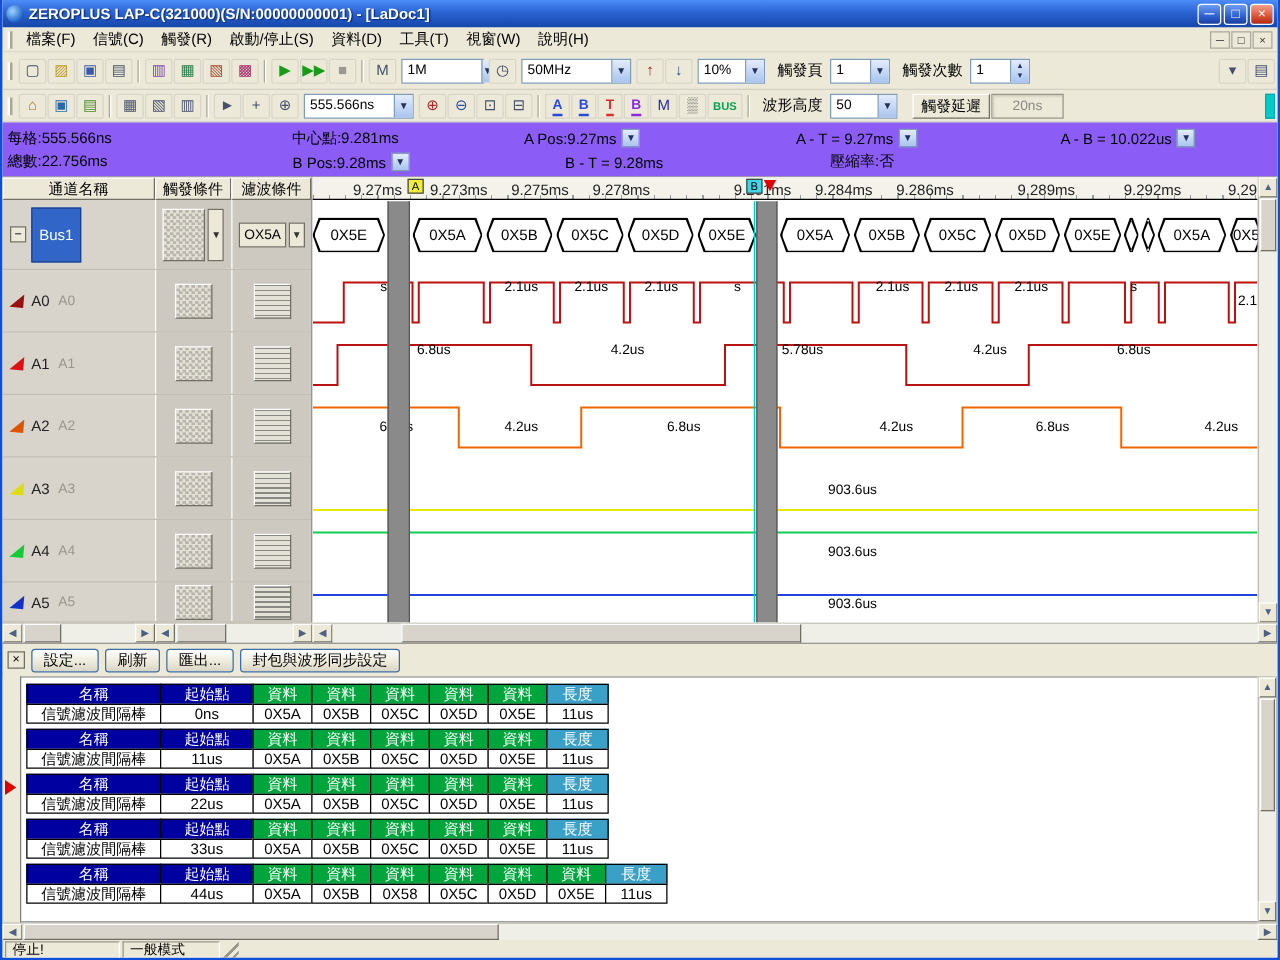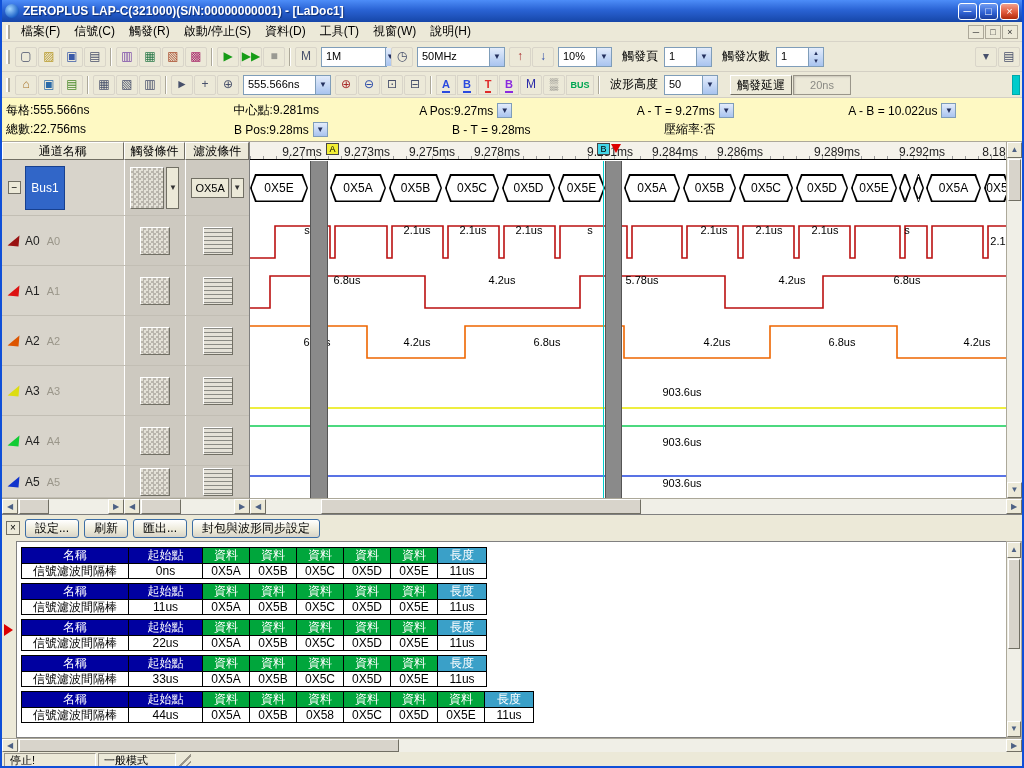--- a/index.html
+++ b/index.html
@@ -38,21 +38,21 @@
   .w50{width:48px;} .w60{width:66px;gap:40px;} .w90{width:88px;} .w55{width:54px;}
   .barbtn{width:20px;height:20px;border:1px solid #d9d5c9;background:#ece9d8;font-size:11px;font-weight:bold;text-align:center;padding:0;}
   .barbtn span{display:inline-block;line-height:14px;border-bottom:2px solid;}
   .busbtn{width:28px;font-size:9px;font-weight:bold;color:#00a651;text-align:center;}
   .sunken{height:20px;border:1px solid #9a968a;background:#ece9d8;color:#8a8a84;font-size:11px;line-height:18px;
           text-align:center;box-shadow:inset 1px 1px 2px #c9c5b9;}
   .raisedlbl{height:20px;border:1px solid;border-color:#fff #716f64 #716f64 #fff;background:#ece9d8;font-size:12px;
              line-height:18px;padding:0 6px;white-space:nowrap;}
   .cyanstrip{width:8px;height:20px;background:#00cccc;margin-left:4px;border:1px solid #0aa;}
   
-  .infobar{height:44px;flex:0 0 44px;background:#fef9c3;border-bottom:1px solid #aca899;font-size:12px;padding:3px 4px 0 4px;}
+  .infobar{height:44px;flex:0 0 44px;background:#8b5cf6;border-bottom:1px solid #aca899;font-size:12px;padding:3px 4px 0 4px;}
   .info-row{display:flex;height:19px;align-items:center;}
   .info-item{display:inline-flex;align-items:center;white-space:nowrap;}
   .iw0{width:228px;} .iw1{width:186px;} .iw2{width:218px;} .iw3{width:212px;} .iw4{width:170px;}
   .dd{width:15px;height:15px;margin-left:4px;background:linear-gradient(180deg,#e3ecfb,#a9c4ef);border:1px solid #7f9db9;
       font-size:8px;line-height:13px;text-align:center;color:#24315e;}
   
   .main{height:356px;flex:0 0 356px;display:flex;background:#fff;}
   .left-panel{width:248px;flex:0 0 248px;background:#d8d4cb;border-right:1px solid #808080;display:flex;flex-direction:column;overflow:hidden;}
   .panel-headers{display:flex;height:18px;flex:0 0 18px;}
   .ph{border:1px solid;border-color:#fff #716f64 #716f64 #fff;background:#ece9d8;font-size:12px;text-align:center;line-height:16px;overflow:hidden;}
@@ -413,21 +413,21 @@
       <div class="timeline" id="timeline">
           <span class="tick-label" style="left: 52px;">9.27ms</span>
           <span class="tick-label" style="left: 117px;">9.273ms</span>
           <span class="tick-label" style="left: 182px;">9.275ms</span>
           <span class="tick-label" style="left: 247px;">9.278ms</span>
           <span class="tick-label" style="left: 360px;">9.281ms</span>
           <span class="tick-label" style="left: 425px;">9.284ms</span>
           <span class="tick-label" style="left: 490px;">9.286ms</span>
           <span class="tick-label" style="left: 587px;">9.289ms</span>
           <span class="tick-label" style="left: 672px;">9.292ms</span>
-          <span class="tick-label" style="left: 744px;">8.18</span>
+          <span class="tick-label" style="left: 744px;">9.29</span>
           <span class="mk" style="left: 76px; background: rgb(242, 238, 54);">A</span>
           <span class="mk" style="left: 347px; background: rgb(67, 214, 232);">B</span>
           <span class="tmark" style="left: 361px;"></span>
         </div>
       <div class="wave-rows" id="wave-rows">
           <div class="wave-row" style="height: 56px;">
             <div class="bus-seg" style="left: 0px; width: 58px;">
               <div class="inner">0X5E</div>
             </div>
             <div class="bus-seg" style="left: 80px; width: 56px;">

